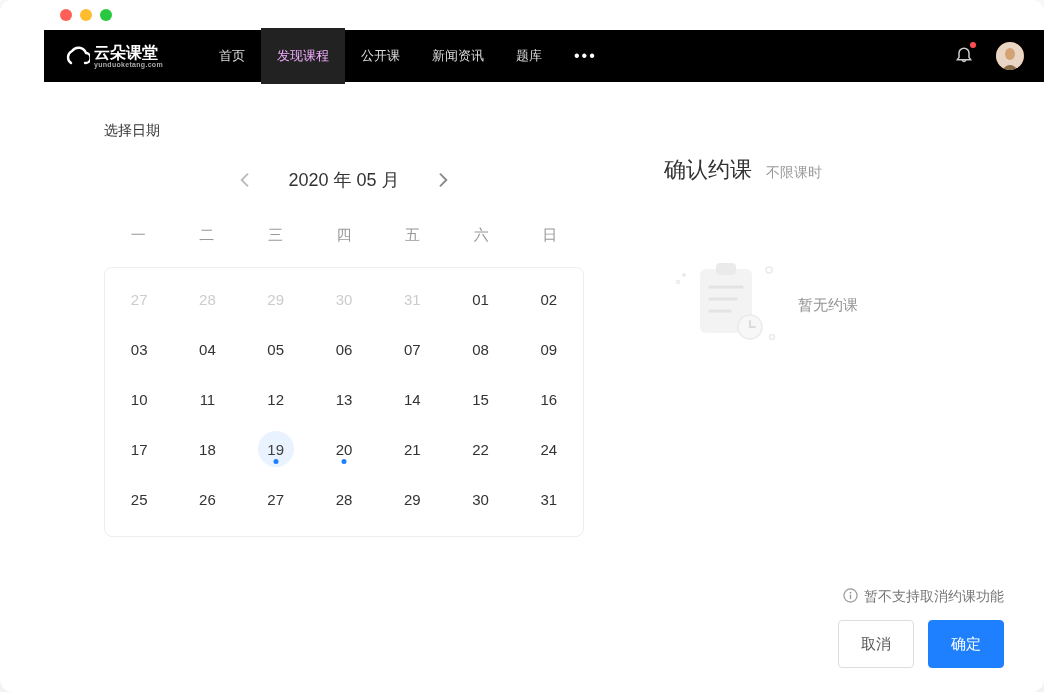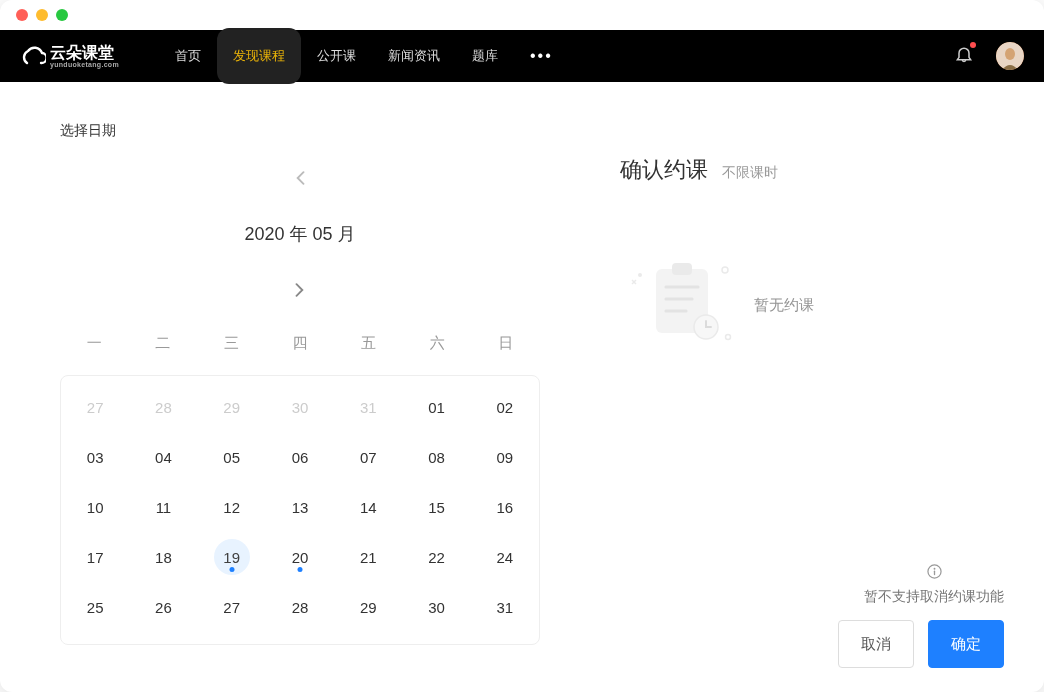--- a/index.html
+++ b/index.html
@@ -1,43 +1,43 @@
 <!DOCTYPE html>
 <html><head>
   <meta charset="utf-8">
   <style>
     * { margin: 0; padding: 0; box-sizing: border-box; }
     body { font-family: -apple-system, "PingFang SC", "Microsoft YaHei", sans-serif; background: #fff; width: 1044px; height: 692px; overflow: hidden; }
 
-    .window { width: 1044px; height: 692px; background: #fff; border-radius: 12px; box-shadow: 0 4px 24px rgba(0,0,0,0.15); overflow: hidden; display: flex; flex-direction: column; }
+    .window { width: 1044px; height: 692px; background: #fff; border-radius: 12px; box-shadow: 0 4px 24px rgba(0,0,0,0.15); overflow: hidden; display: flex; flex-direction: column; padding-left: 44px; }
 
     .titlebar { height: 30px; display: flex; align-items: center; padding-left: 16px; gap: 8px; }
     .traffic { width: 12px; height: 12px; border-radius: 50%; }
     .traffic.red { background: #ff5f57; }
     .traffic.yellow { background: #febc2e; }
     .traffic.green { background: #28c840; }
 
     .navbar { background: #000; height: 52px; display: flex; align-items: center; padding: 0 20px; }
     .logo { display: flex; align-items: center; gap: 4px; color: #fff; font-size: 18px; font-weight: 600; margin-right: 40px; }
     .logo-icon { width: 26px; height: 22px; position: relative; }
     .nav-items { display: flex; gap: 0; }
     .nav-item { color: #ddd; font-size: 13px; height: 56px; display: flex; align-items: center; padding: 0 16px; cursor: pointer; }
-    .nav-item.active { background: #222; color: #eab308; border-radius: 12px; }
+    .nav-item.active { background: #222; color: #f0abfc; }
     .nav-more { color: #fff; padding: 0 16px; cursor: pointer; letter-spacing: 2px; }
     .nav-right { margin-left: auto; display: flex; align-items: center; gap: 22px; }
     .bell { position: relative; cursor: pointer; }
     .bell-dot { position: absolute; top: -2px; right: -2px; width: 6px; height: 6px; border-radius: 50%; background: #ff4d4f; }
     .avatar { width: 28px; height: 28px; border-radius: 50%; background: linear-gradient(135deg,#d4a373,#a0522d); overflow: hidden; cursor: pointer; display:flex; align-items:center; justify-content:center; }
 
     .content { flex: 1; display: flex; padding: 40px 40px 24px 60px; gap: 0; }
 
     .left-panel { flex: 1.15; }
     .section-title { font-size: 14px; color: #333; margin-bottom: 28px; }
 
-    .cal-header { display: flex; align-items: center; justify-content: center; gap: 34px; margin-bottom: 24px; flex-direction: column; }
+    .cal-header { display: flex; align-items: center; justify-content: center; gap: 34px; margin-bottom: 24px; }
     .cal-month { font-size: 18px; color: #333; }
     .cal-nav { width: 20px; height: 20px; display: flex; align-items: center; justify-content: center; cursor: pointer; color: #999; }
 
     .weekdays { display: grid; grid-template-columns: repeat(7, 1fr); width: 480px; text-align: center; margin-bottom: 12px; }
     .weekday { color: #999; font-size: 15px; padding: 10px 0; }
 
     .cal-grid-wrap { width: 480px; border: 1px solid #eee; border-radius: 8px; padding: 6px 0 12px; }
     .cal-grid { display: grid; grid-template-columns: repeat(7, 1fr); }
     .day { height: 50px; display: flex; align-items: center; justify-content: center; position: relative; font-size: 15px; color: #333; cursor: pointer; }
     .day.other { color: #ccc; }
@@ -48,21 +48,21 @@
     .right-panel { flex: 1; display: flex; flex-direction: column; padding-left: 80px; }
     .confirm-head { display: flex; align-items: baseline; gap: 14px; margin-bottom: 70px; }
     .confirm-title { font-size: 22px; color: #333; }
     .confirm-sub { font-size: 14px; color: #999; margin-top: 42px; }
 
     .empty-state { display: flex; flex-direction: row; align-items: center; gap: 14px; opacity: .9; }
     .empty-ill { width: 120px; height: 100px; position: relative; }
     .empty-text { color: #888; font-size: 15px; }
 
     .bottom-row { margin-top: auto; display: flex; flex-direction: column; align-items: flex-end; gap: 14px; }
-    .warn { display: flex; align-items: center; gap: 6px; color: #777; font-size: 14px; flex-direction: column; }
+    .warn { display: flex; align-items: center; gap: 6px; color: #777; font-size: 14px; }
     .btns { display: flex; gap: 14px; }
     .btn { min-width: 76px; height: 48px; border-radius: 4px; font-size: 15px; display: flex; align-items: center; justify-content: center; cursor: pointer; }
     .btn-cancel { background: #fff; border: 1px solid #ddd; color: #555; }
     .btn-primary { background: #1e80ff; border: 1px solid #1e80ff; color: #fff; }
   </style>
 </head>
 <body>
 
 <div class="window">
   <div class="titlebar">

